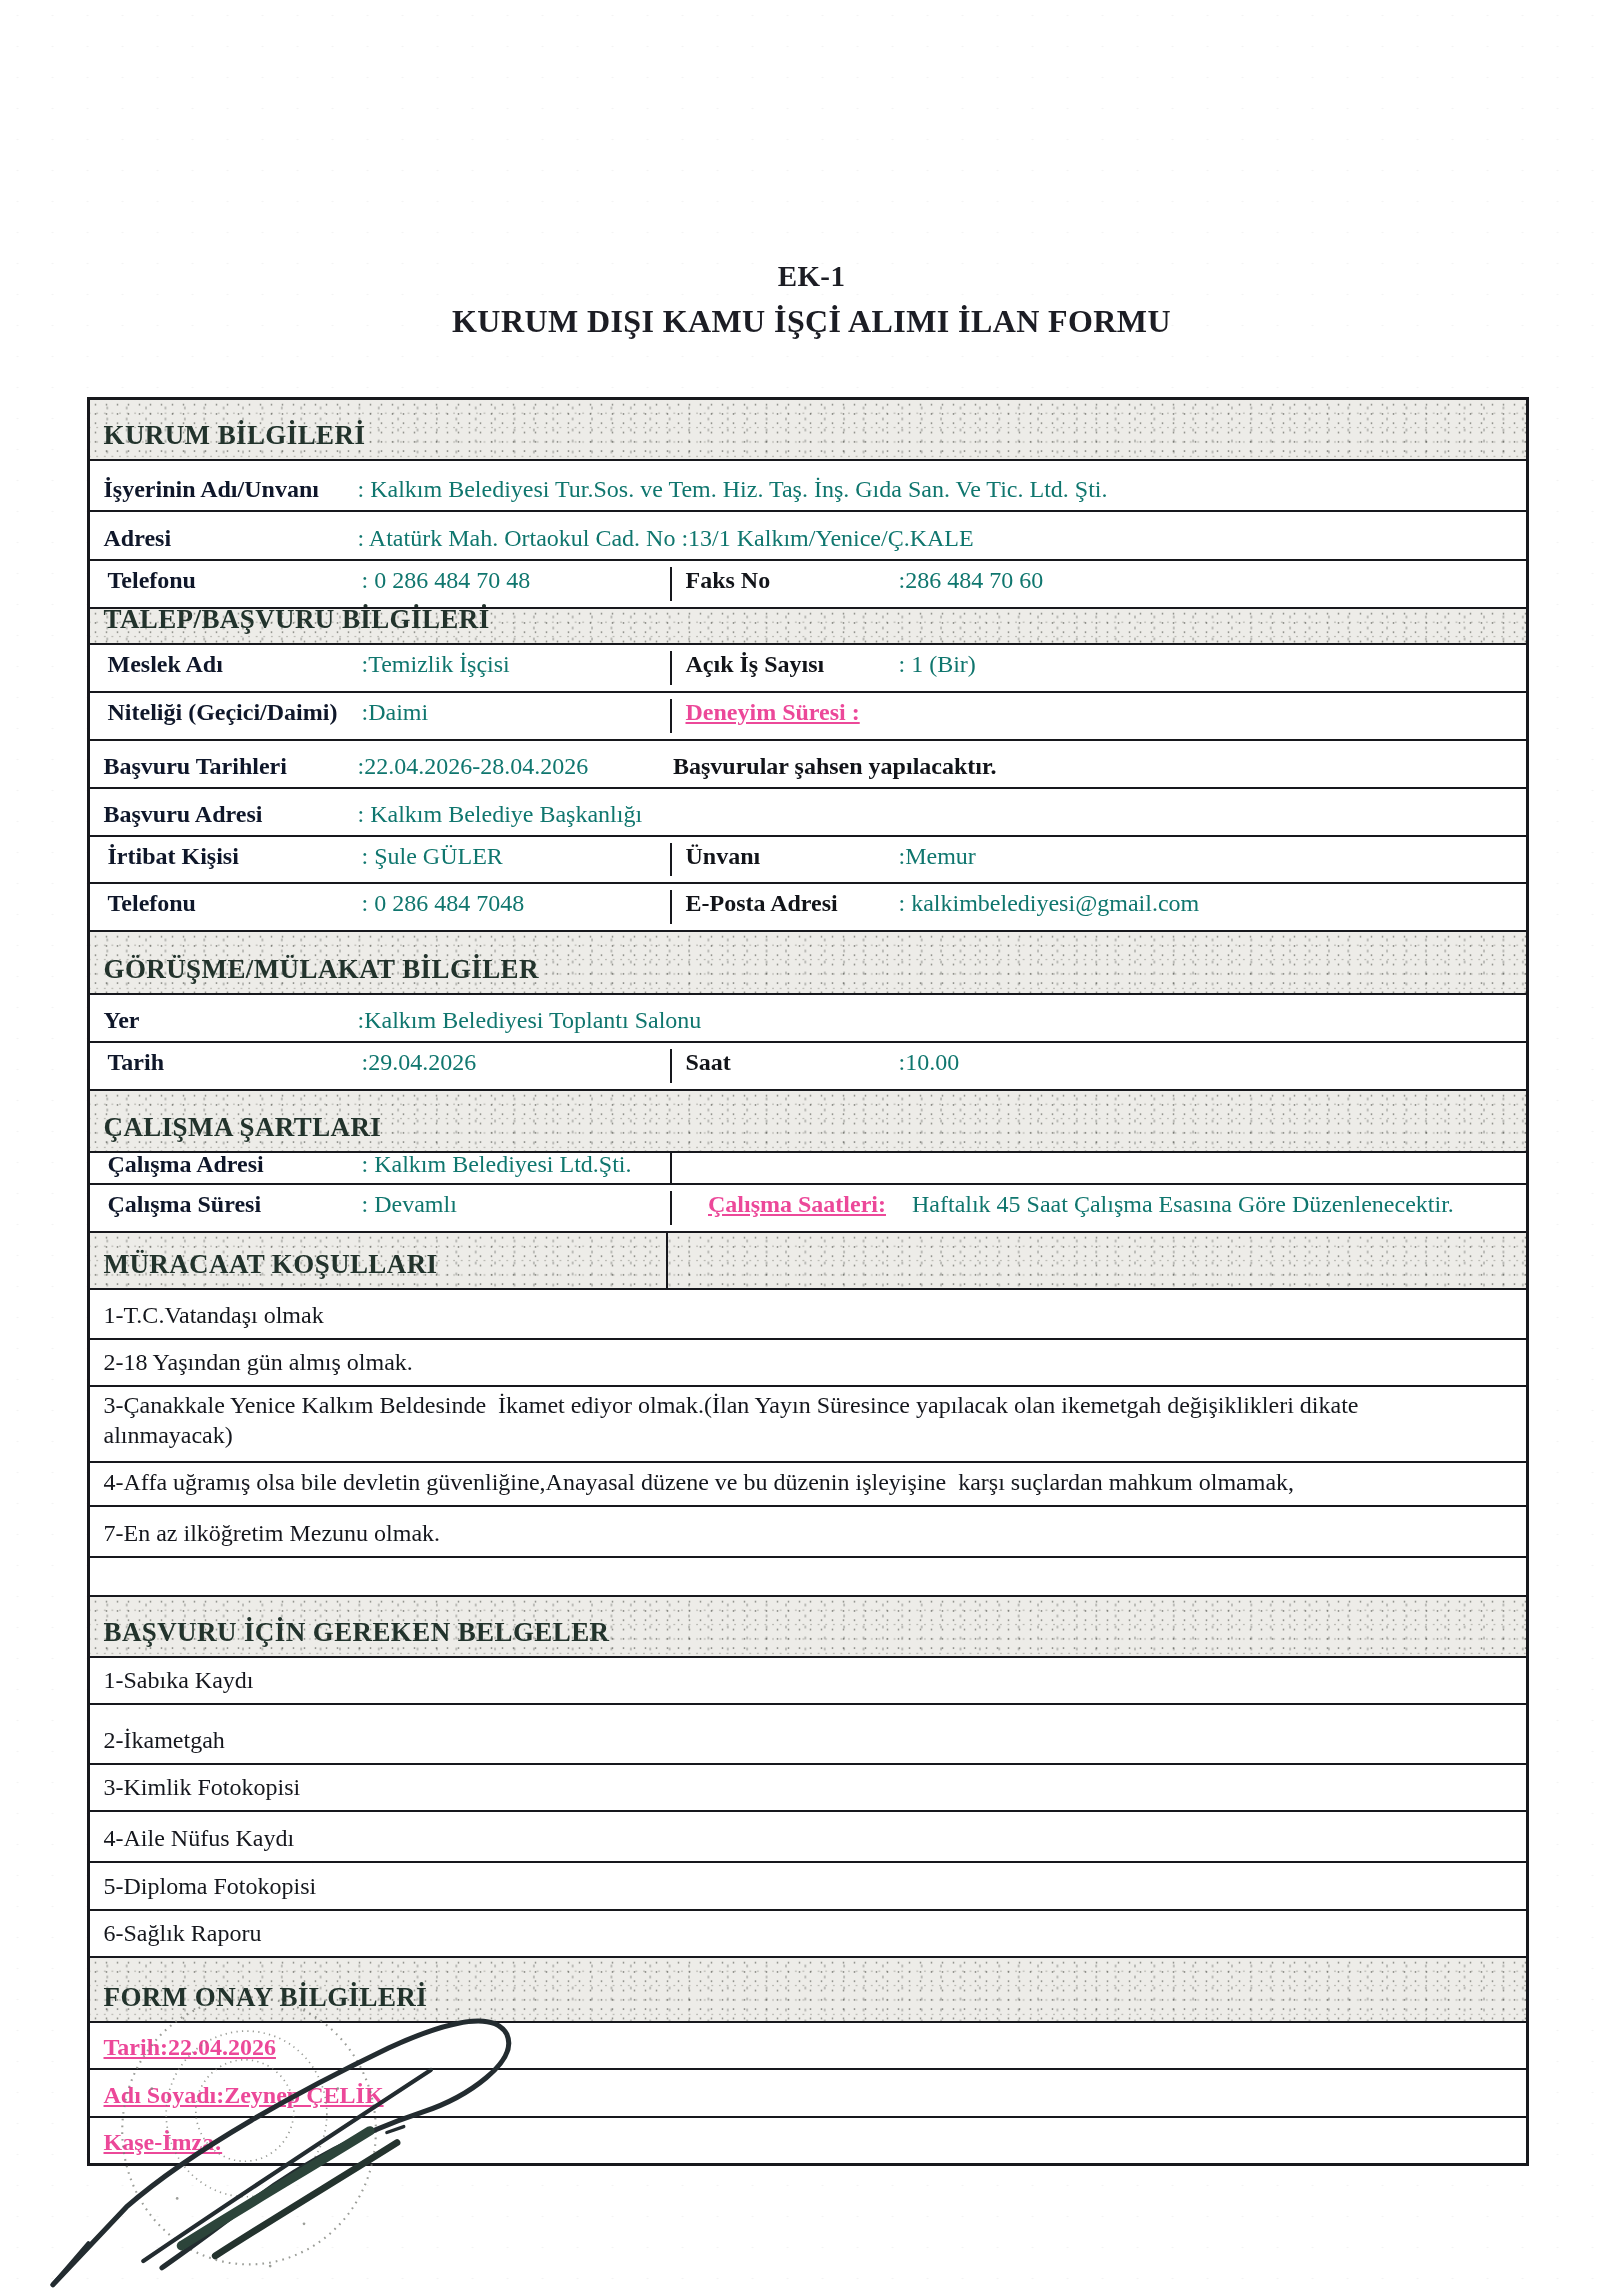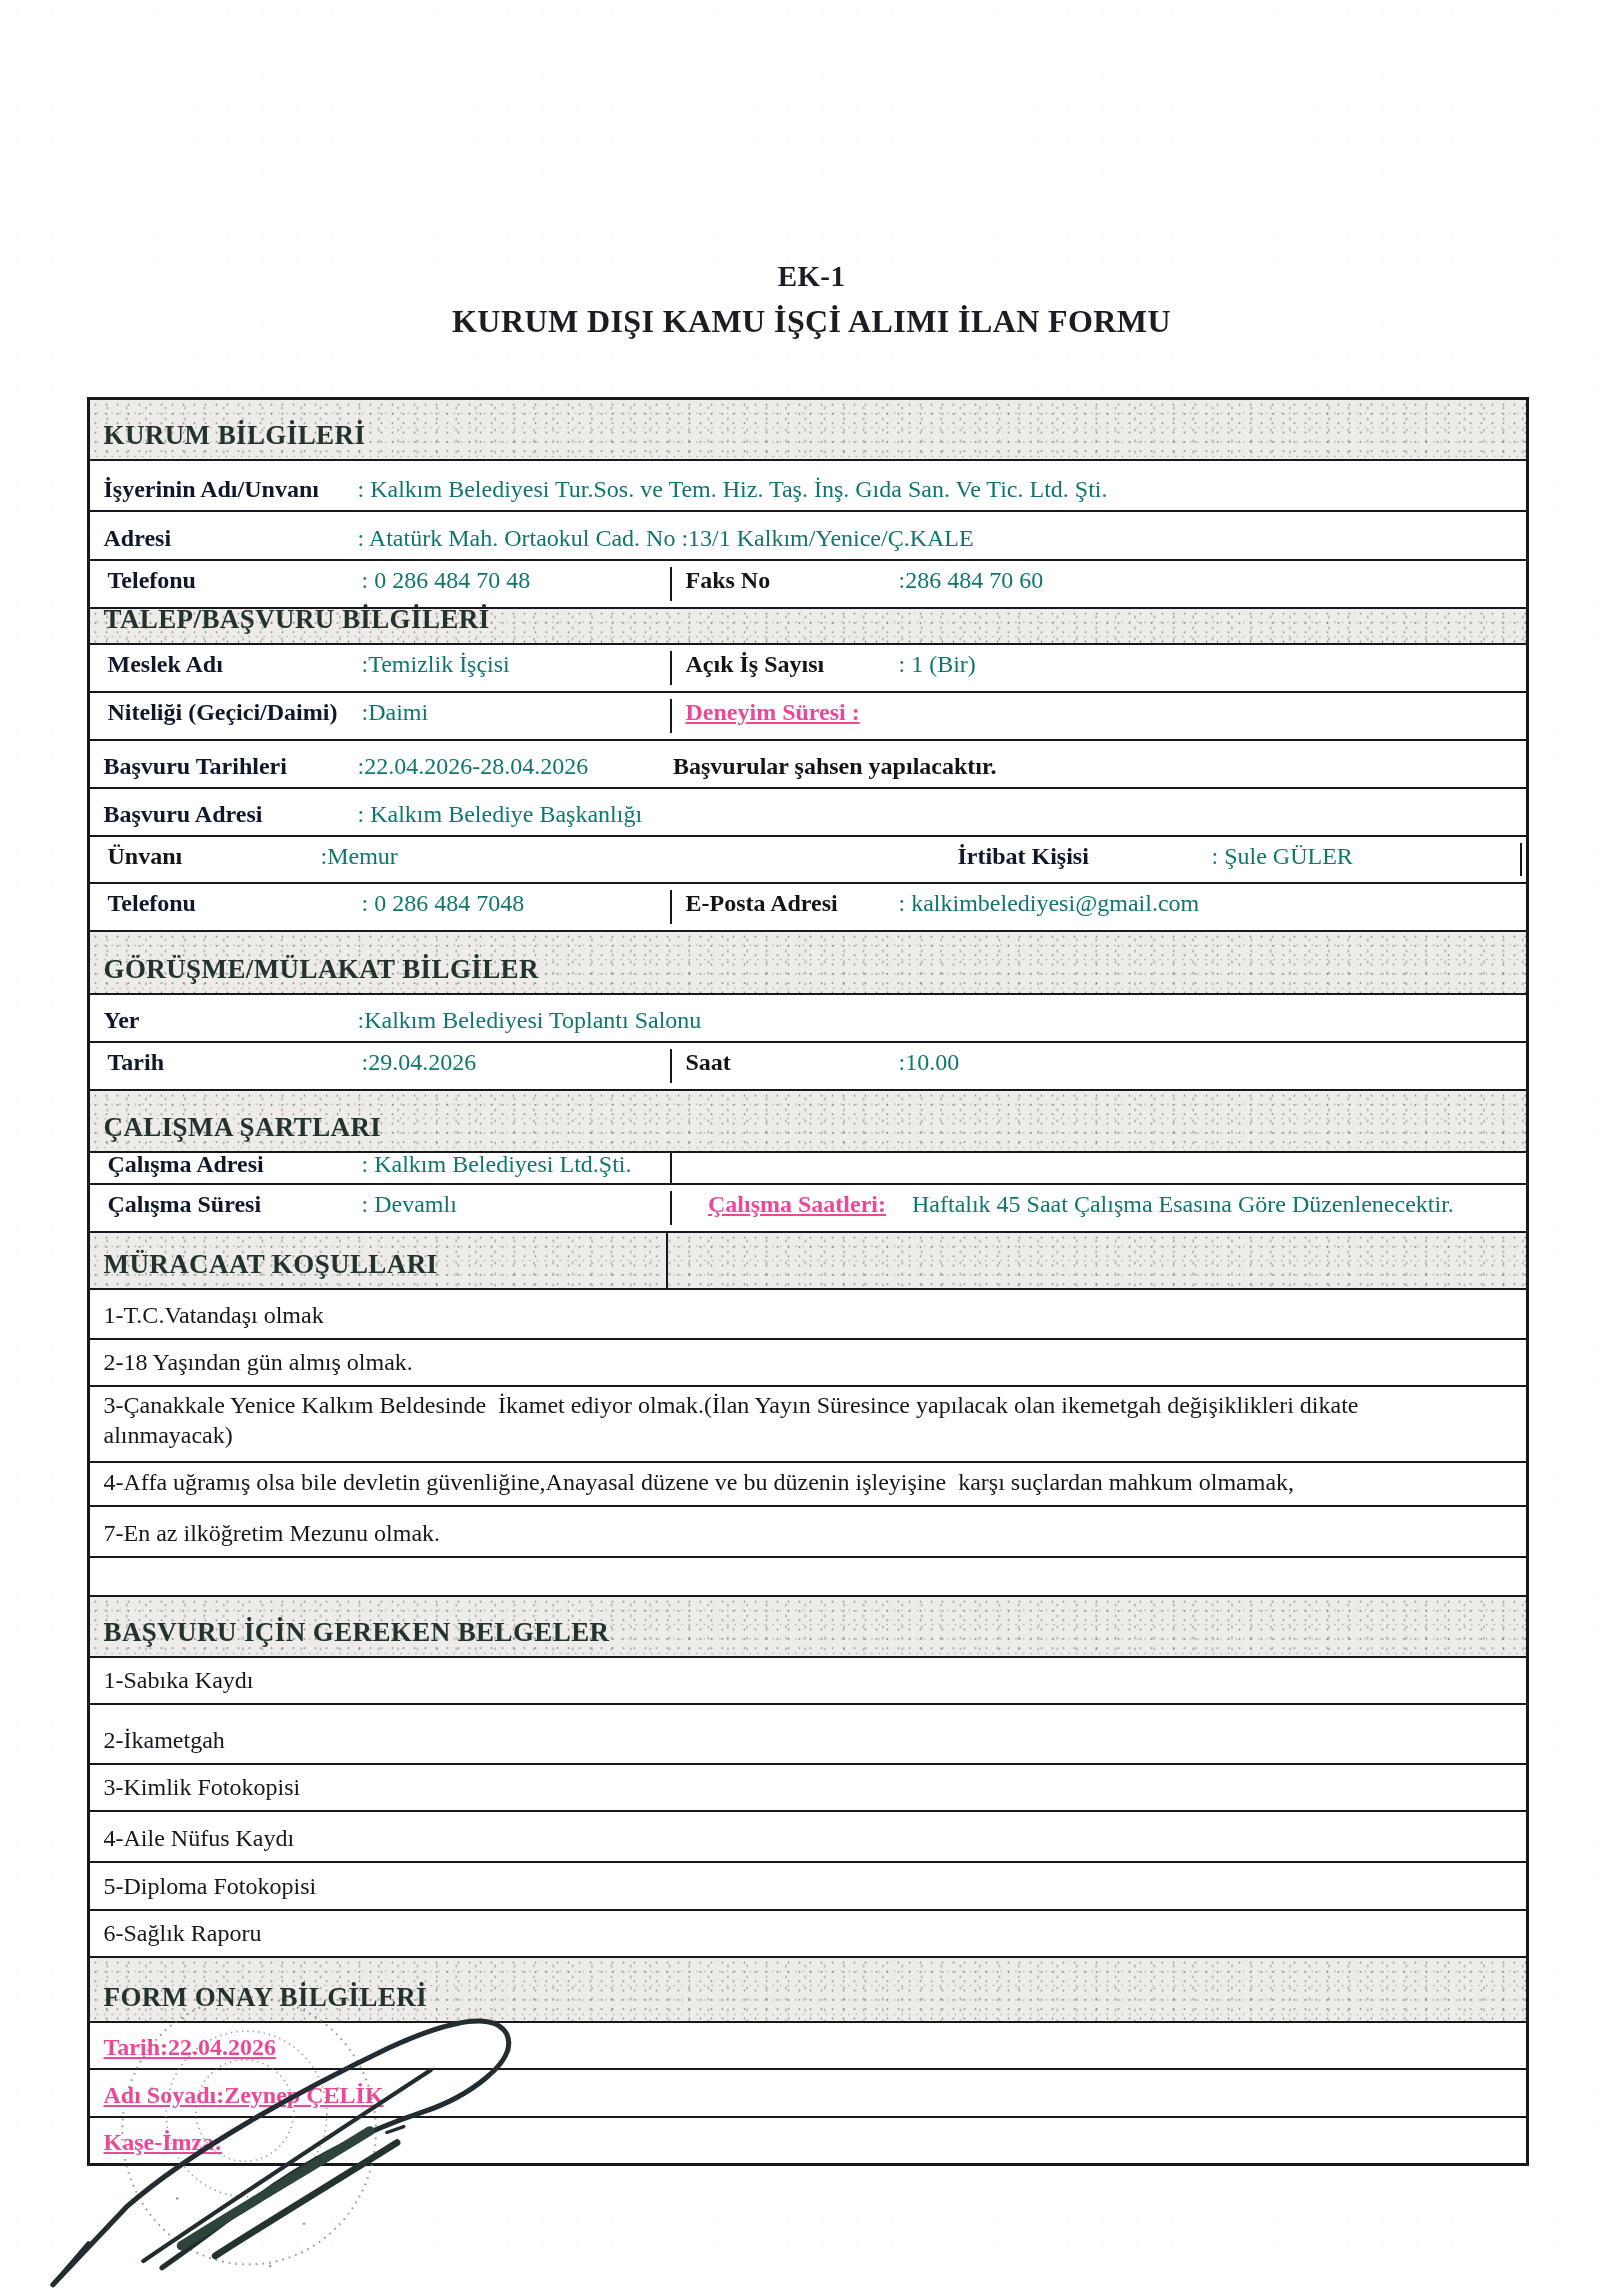--- a/index.html
+++ b/index.html
@@ -138,27 +138,27 @@
       <span class="value">:22.04.2026-28.04.2026</span>
       <span class="note">Başvurular şahsen yapılacaktır.</span>
     </div>
 
     <div class="row" style="height:48px;">
       <span class="label">Başvuru Adresi</span>
       <span class="value">: Kalkım Belediye Başkanlığı</span>
     </div>
 
     <div class="row split" style="height:47px;">
+      <div class="cell cell-l">
+        <span class="label">İrtibat Kişisi</span>
+        <span class="value">: Şule GÜLER</span>
+      </div>
       <div class="cell cell-r">
         <span class="rlabel">Ünvanı</span>
         <span class="value">:Memur</span>
-      </div>
-      <div class="cell cell-l">
-        <span class="label">İrtibat Kişisi</span>
-        <span class="value">: Şule GÜLER</span>
       </div>
     </div>
 
     <div class="row split" style="height:48px;">
       <div class="cell cell-l">
         <span class="label">Telefonu</span>
         <span class="value">: 0 286 484 7048</span>
       </div>
       <div class="cell cell-r">
         <span class="rlabel">E-Posta Adresi</span>

